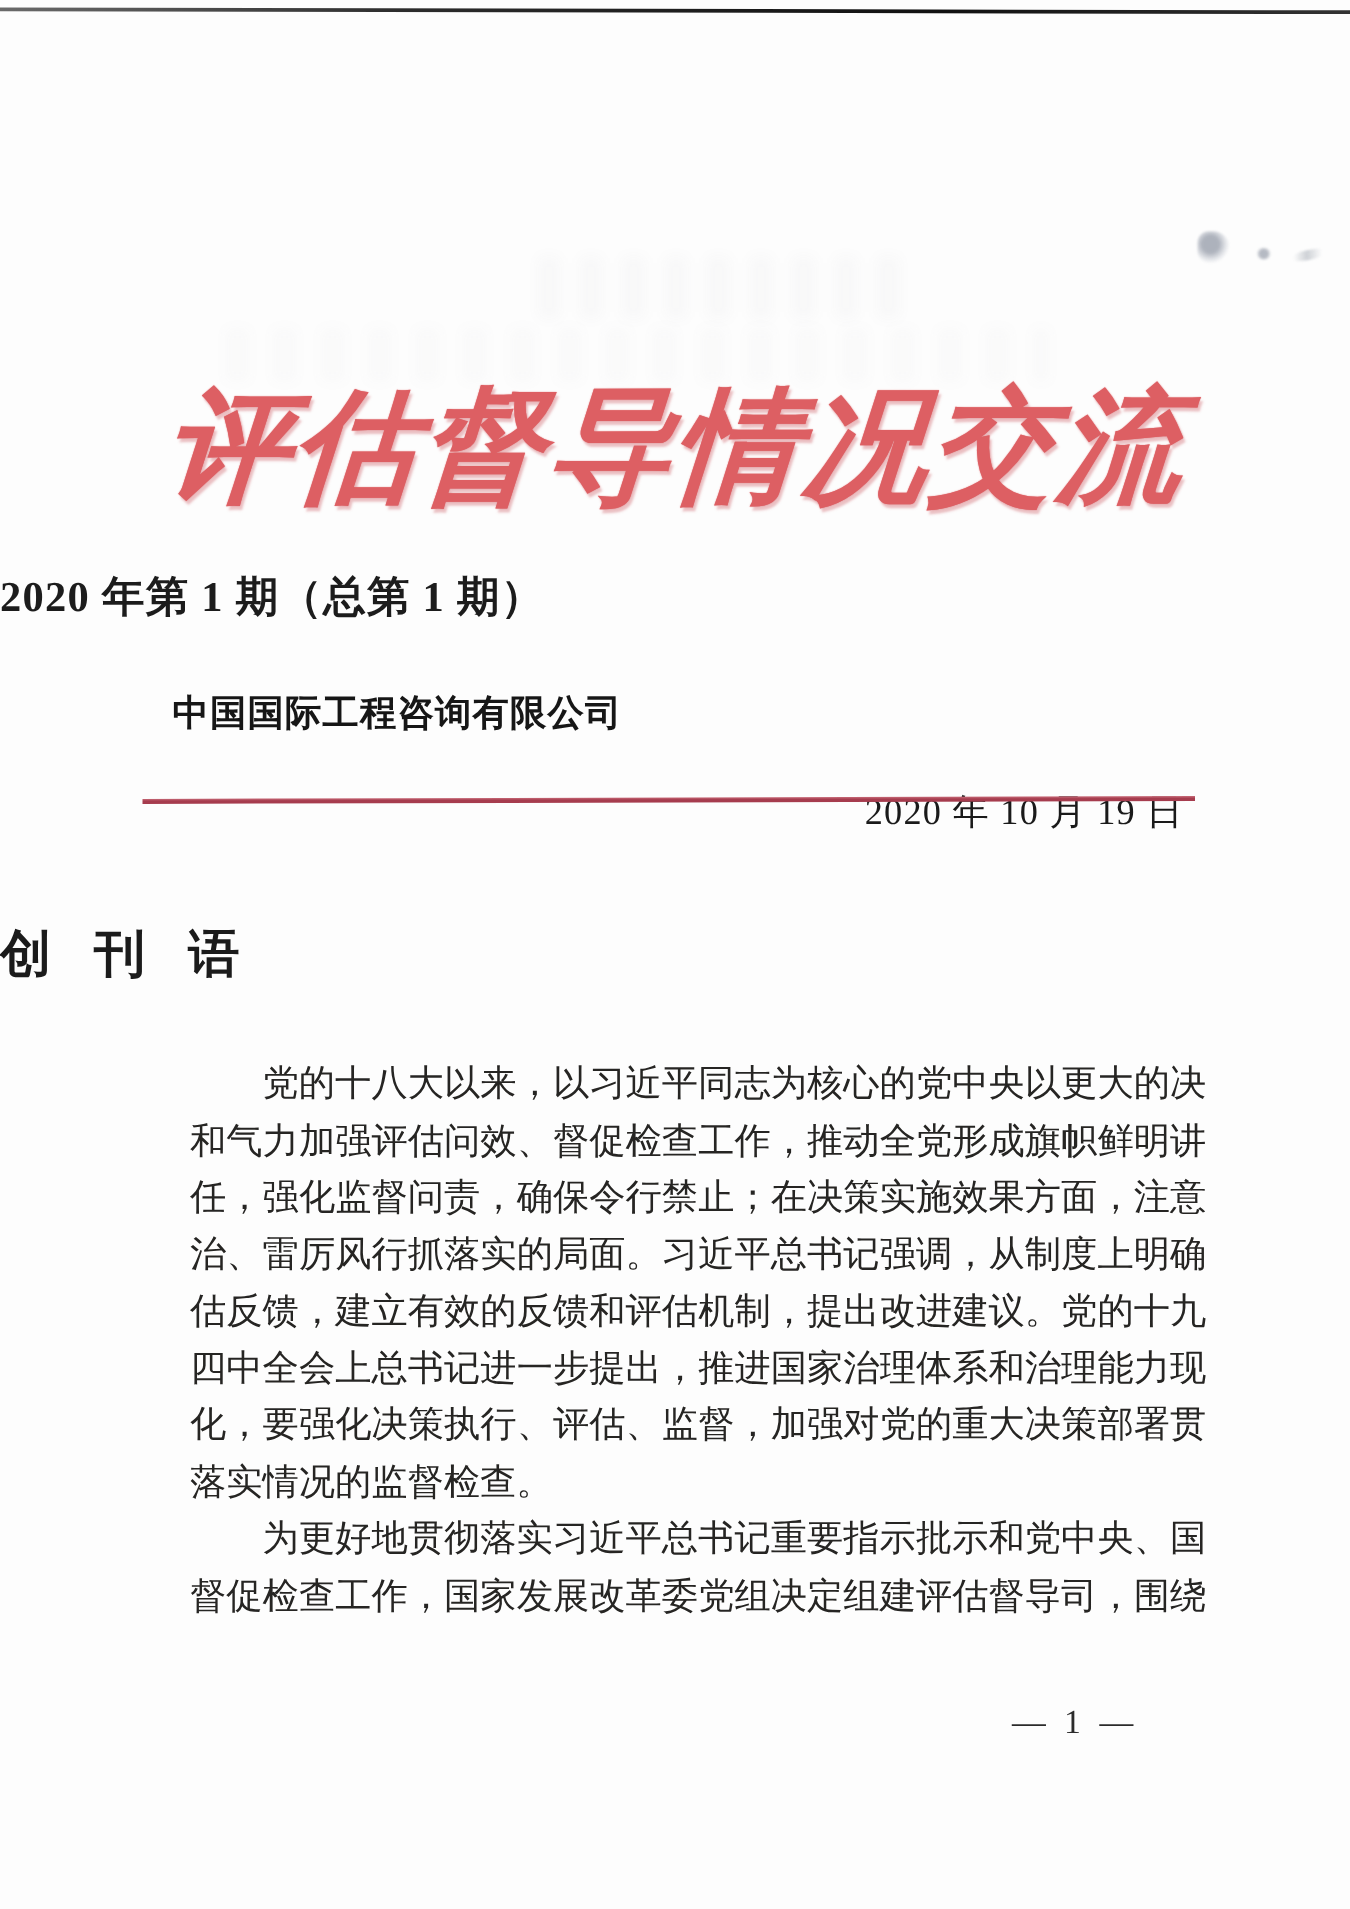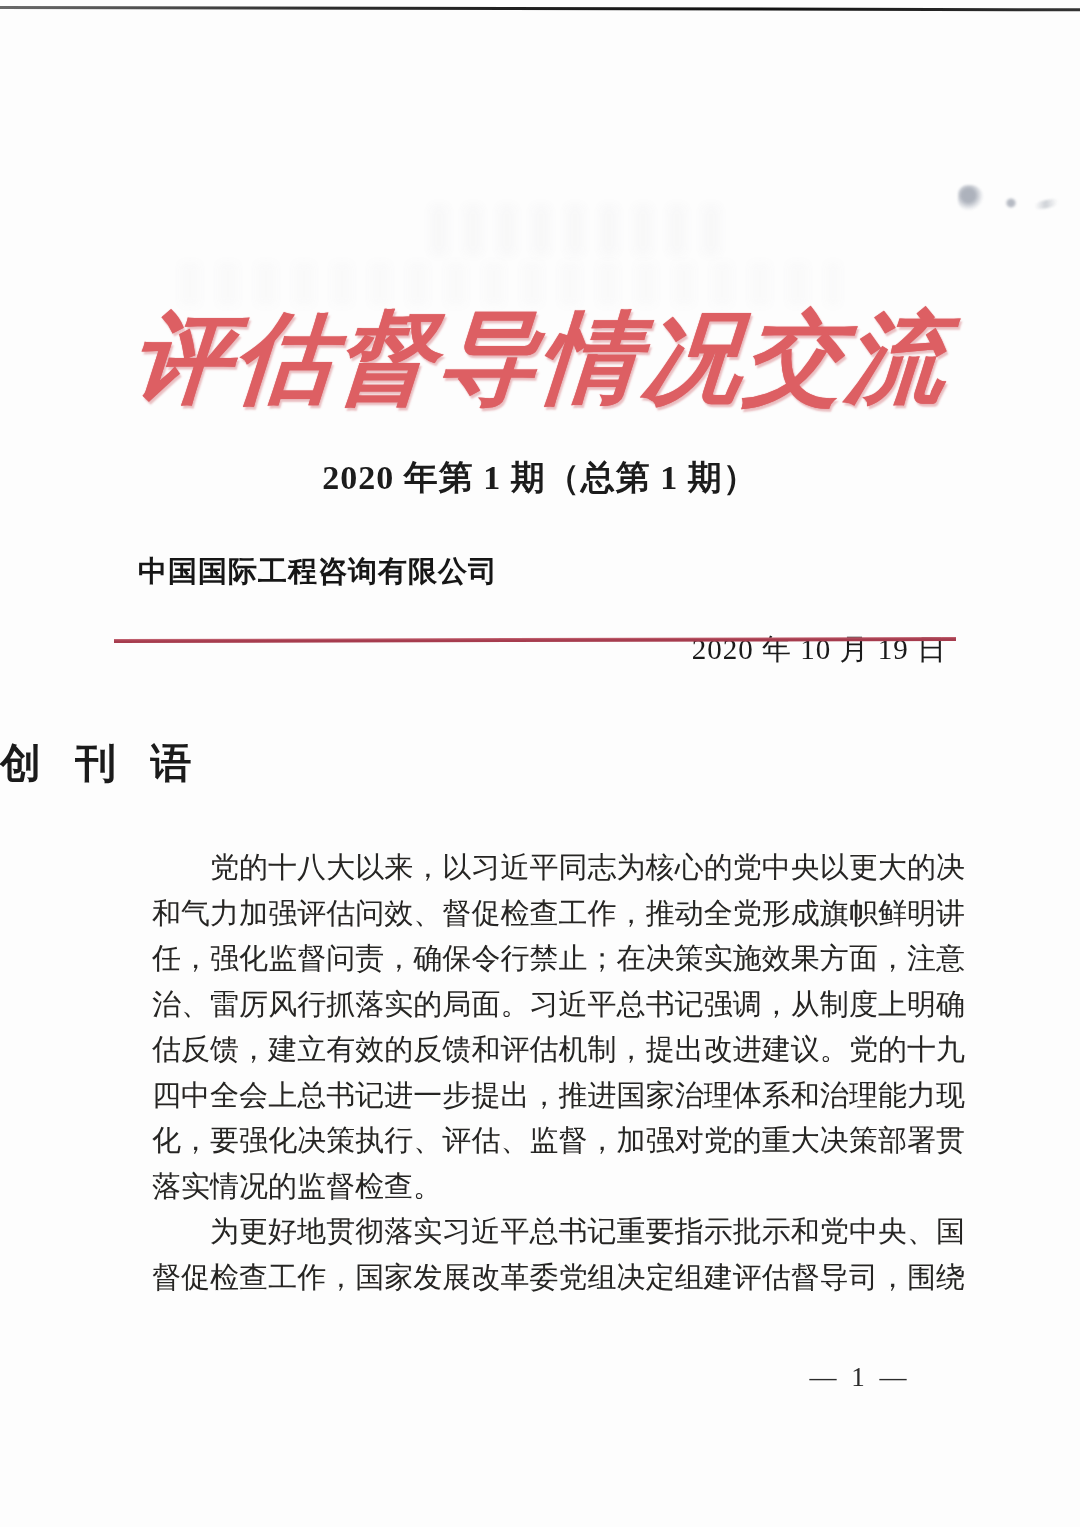--- a/index.html
+++ b/index.html
@@ -63,21 +63,21 @@
     color: var(--masthead-red, #dd5f63);
     text-shadow: 2px 3px 2px rgba(201, 77, 85, .35), 0 0 1px var(--masthead-red, #dd5f63);
     transform: skewX(-4deg);
     white-space: nowrap;
   }
 
   .issue-line {
     position: absolute;
     top: 455px; left: 0;
     width: 100%;
-    text-align: center;
+    text-align: left;
     font-size: 34px;
     font-weight: 700;
     letter-spacing: 1px;
     color: #1c1c1c;
   }
 
   .org-block {
     position: absolute;
     top: 548px; left: 138px;
     font-size: 29px;

